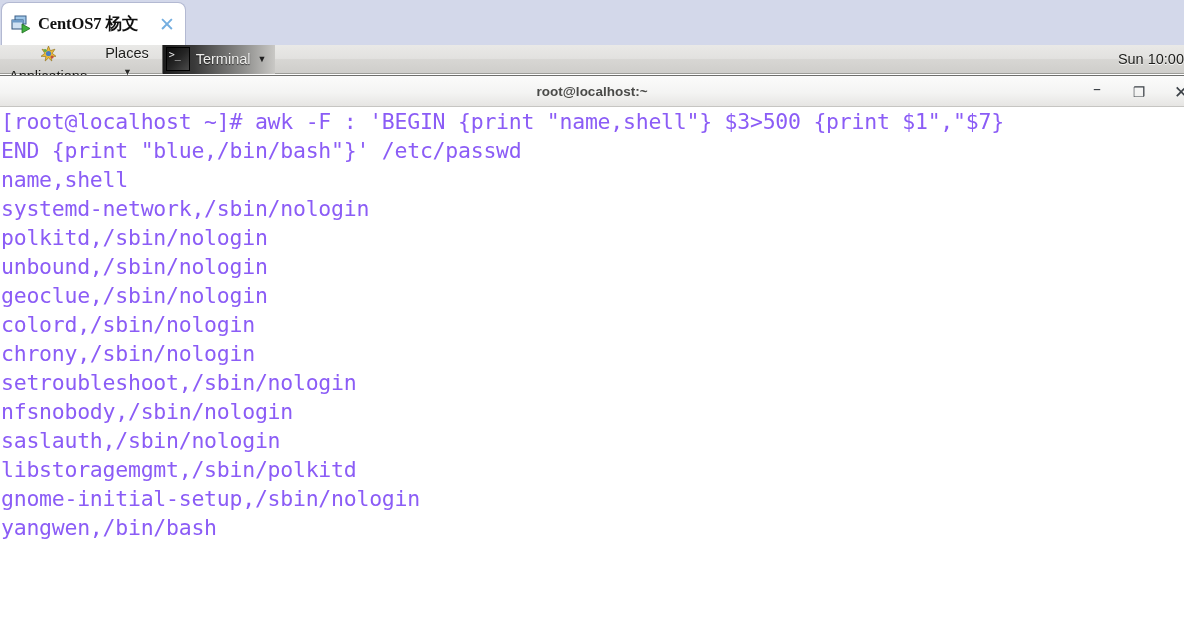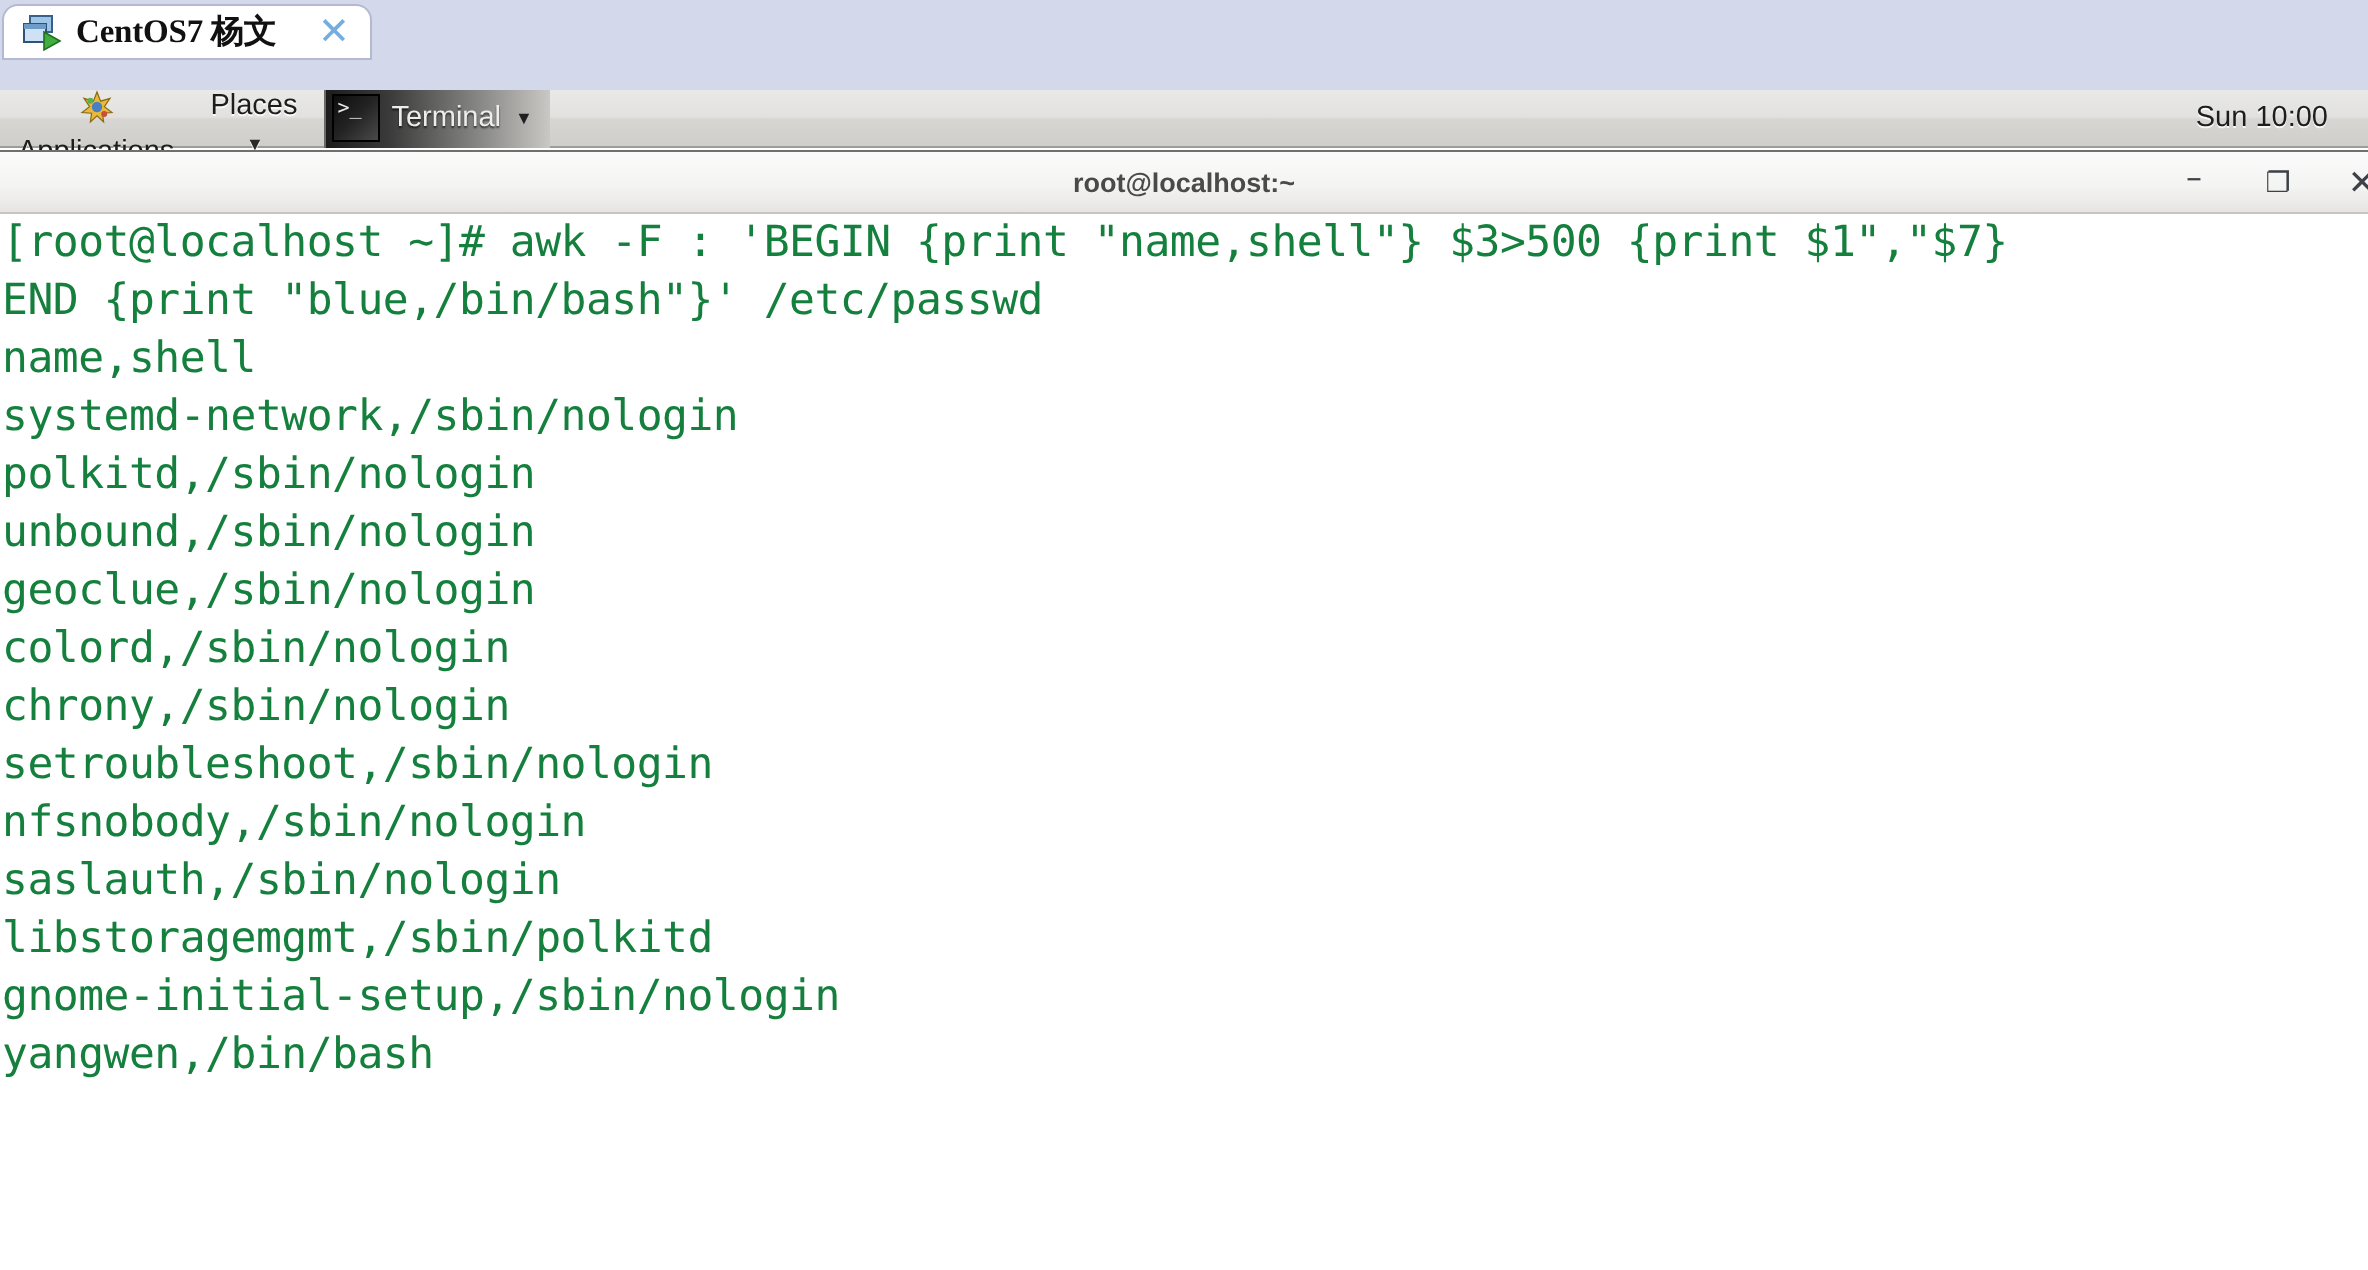--- a/index.html
+++ b/index.html
@@ -10,21 +10,21 @@
     background:#ffffff;
     font-family:"Liberation Sans", sans-serif;
   }
 
   
   .tabstrip{
     position:absolute; left:0; top:0; width:1184px; height:45px;
     background:#d3d8ea;
   }
   .tab{
-    position:absolute; left:2px; top:3px; width:183px; height:26px;
+    position:absolute; left:2px; top:3px; width:183px; height:42px;
     background:#ffffff;
     border-top-left-radius:7px; border-top-right-radius:7px;
     box-shadow:0 0 0 1px rgba(120,130,165,.35);
     display:flex; align-items:center; padding:0 8px 0 9px;
   }
   .tab-icon{ width:20px; height:19px; position:relative; flex:0 0 20px; }
   .tab-title{
     flex:1 1 auto;
     font-size:16.5px; font-weight:bold; color:#111111;
     font-family:"Liberation Serif", serif;
@@ -65,21 +65,21 @@
   .term-ico{
     width:24px; height:24px; margin-left:3px;
     background:linear-gradient(135deg,#0d0d0d 0%,#242424 50%,#4a4a4a 100%);
     color:#e8e8e8; font-family:"DejaVu Sans Mono", monospace;
     font-size:10px; line-height:11px; padding:1px 0 0 2px;
     border:1px solid #000;
   }
   .term-label{ text-shadow:0 1px 1px rgba(0,0,0,.65); color:#ededeb;}
   .panel-spacer{ flex:1 1 auto; }
   .panel-clock{
-    font-size:14.5px; color:#1d1d1b; padding-right:20px;
+    font-size:14.5px; color:#1d1d1b; padding-right:0;
     text-shadow:0 1px 0 rgba(255,255,255,.8);
   }
 
   
   .term-window{
     position:absolute; left:0; top:75px; width:1184px; height:560px;
     background:#ffffff;
   }
   .term-titlebar{
     position:relative; height:32px; width:100%;
@@ -108,21 +108,21 @@
   
   .term-body{
     position:relative; width:1184px; height:528px;
     background:#ffffff; overflow:hidden;
     padding:0 0 0 1px;
   }
   .term-line{
     font-family:"DejaVu Sans Mono", monospace;
     font-size:21.5px;
     line-height:29px;
-    color:#15803d;
+    color:#8b5cf6;
     white-space:pre;
     letter-spacing:-0.25px;
     height:29px;
   }
 </style>
 </head>
 <body>
 
 <div class="tabstrip">
   <div class="tab">

